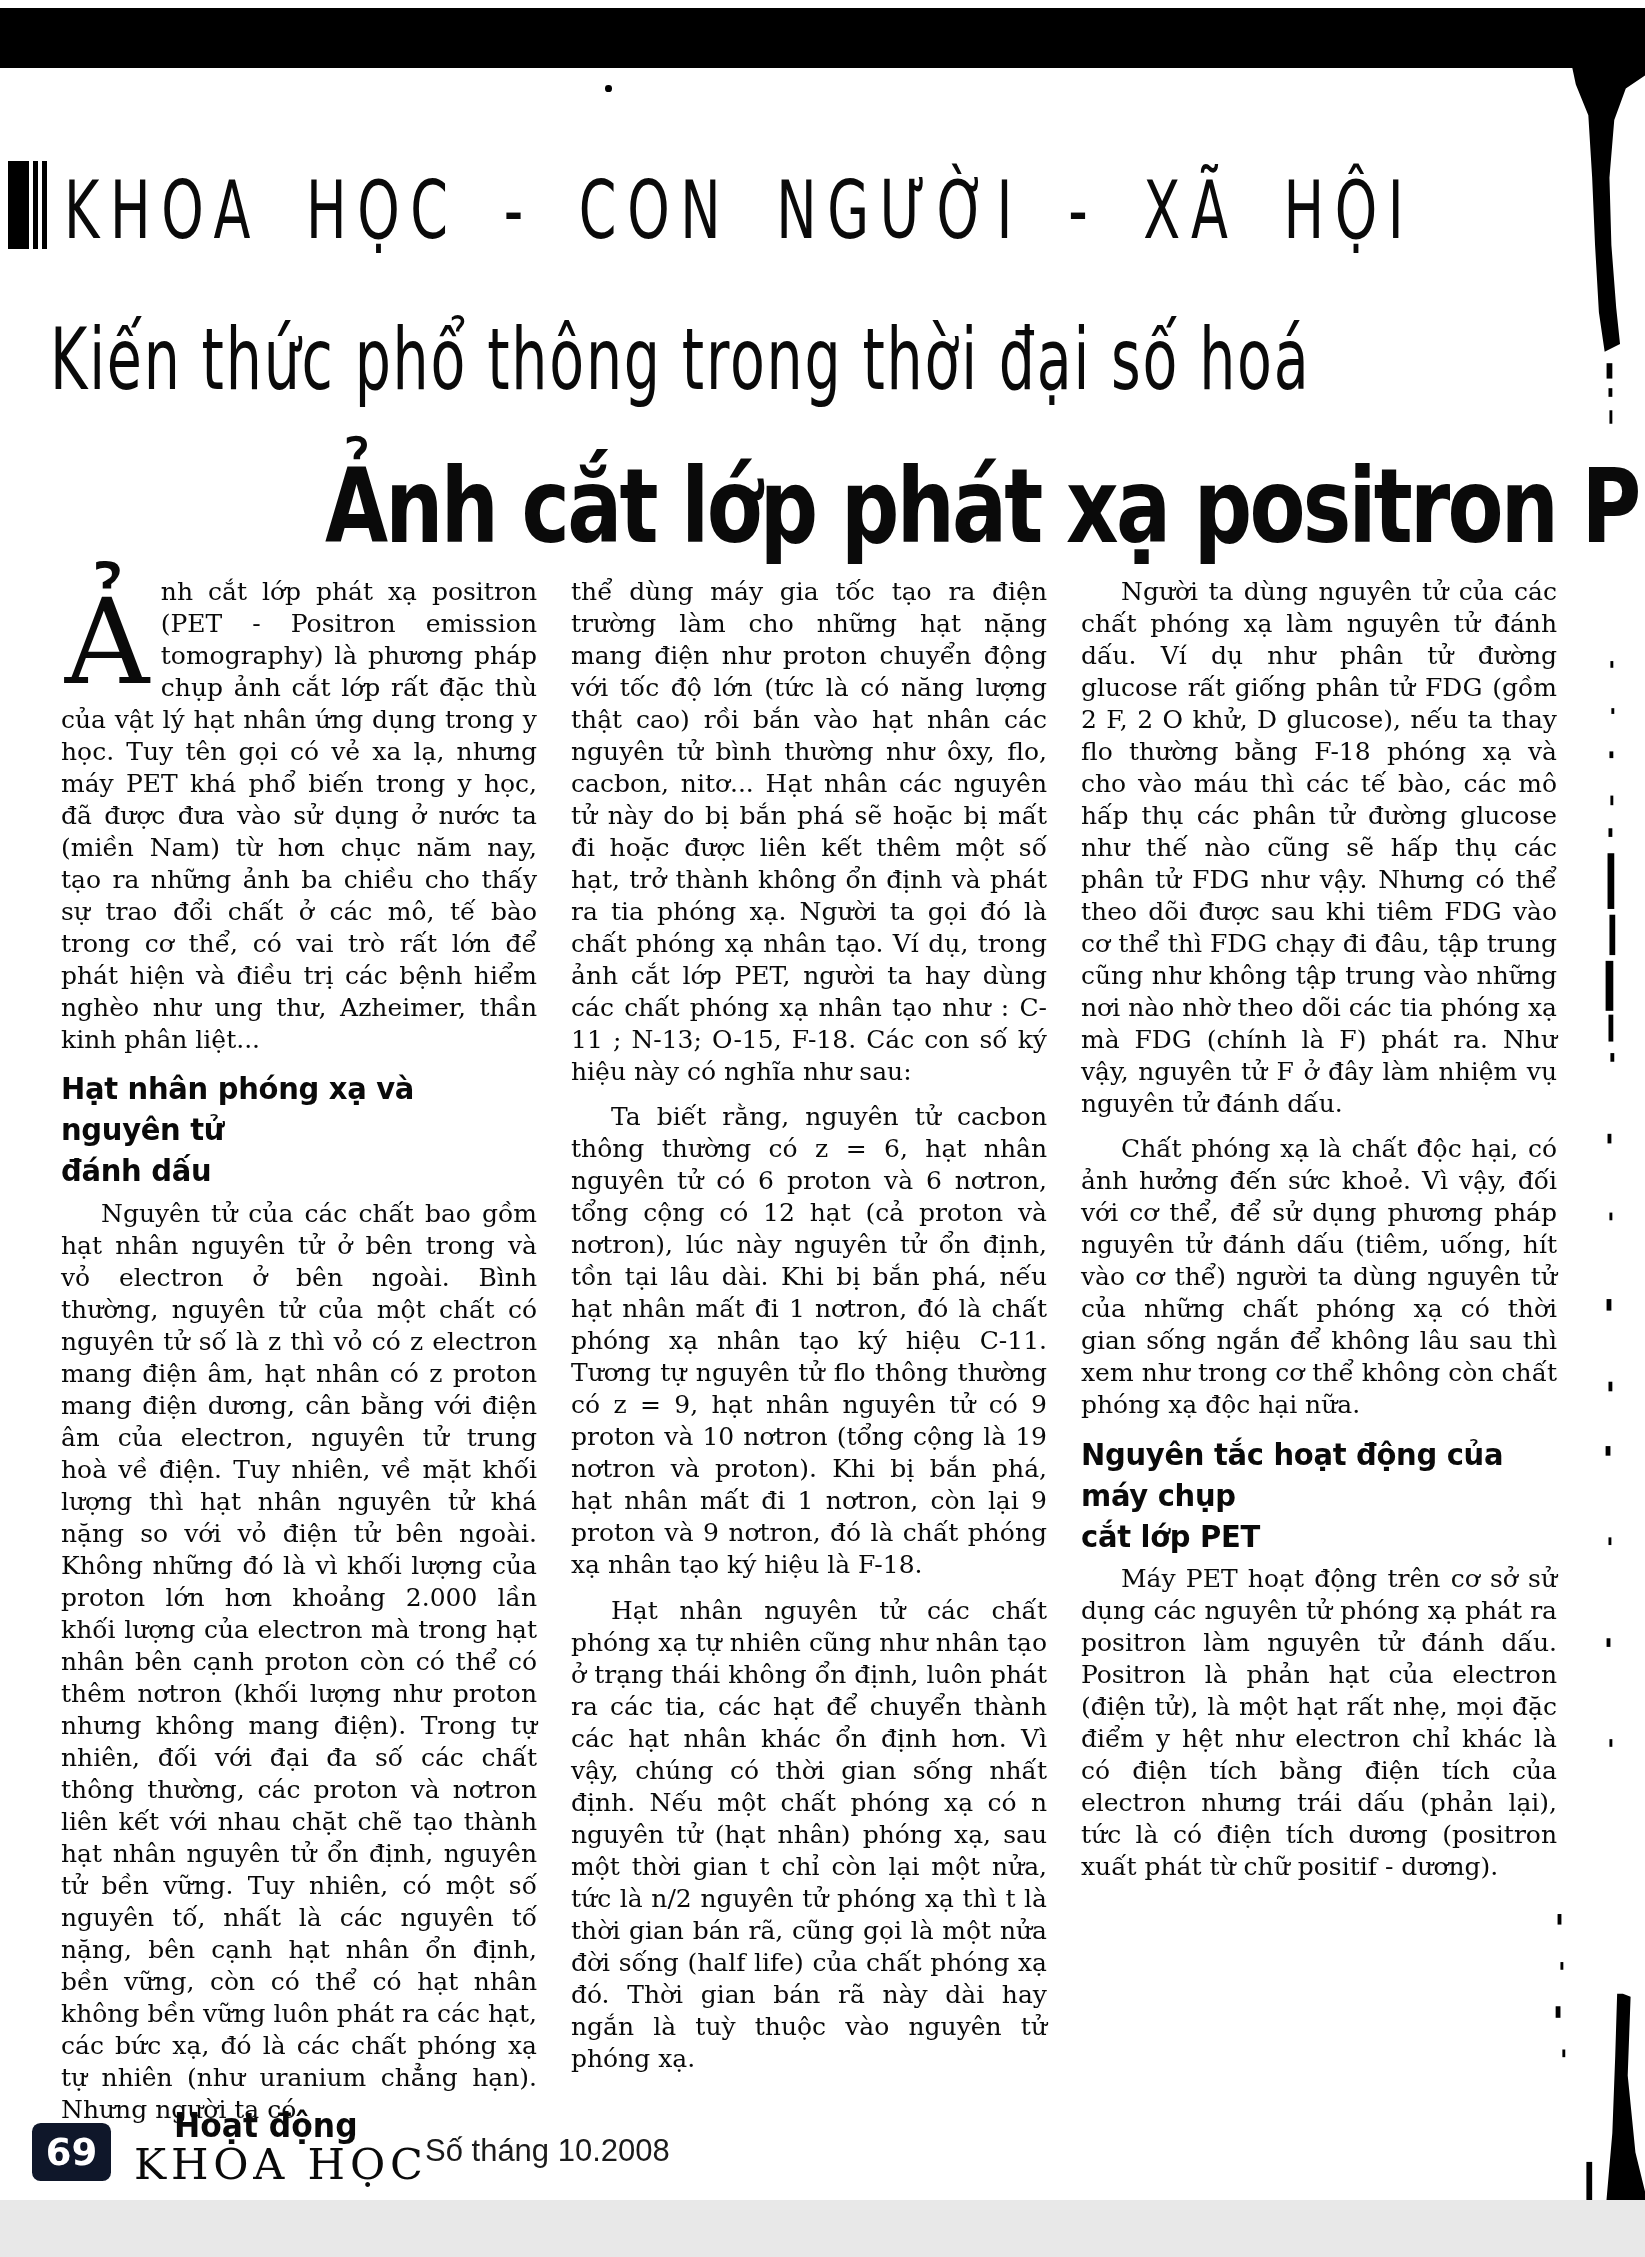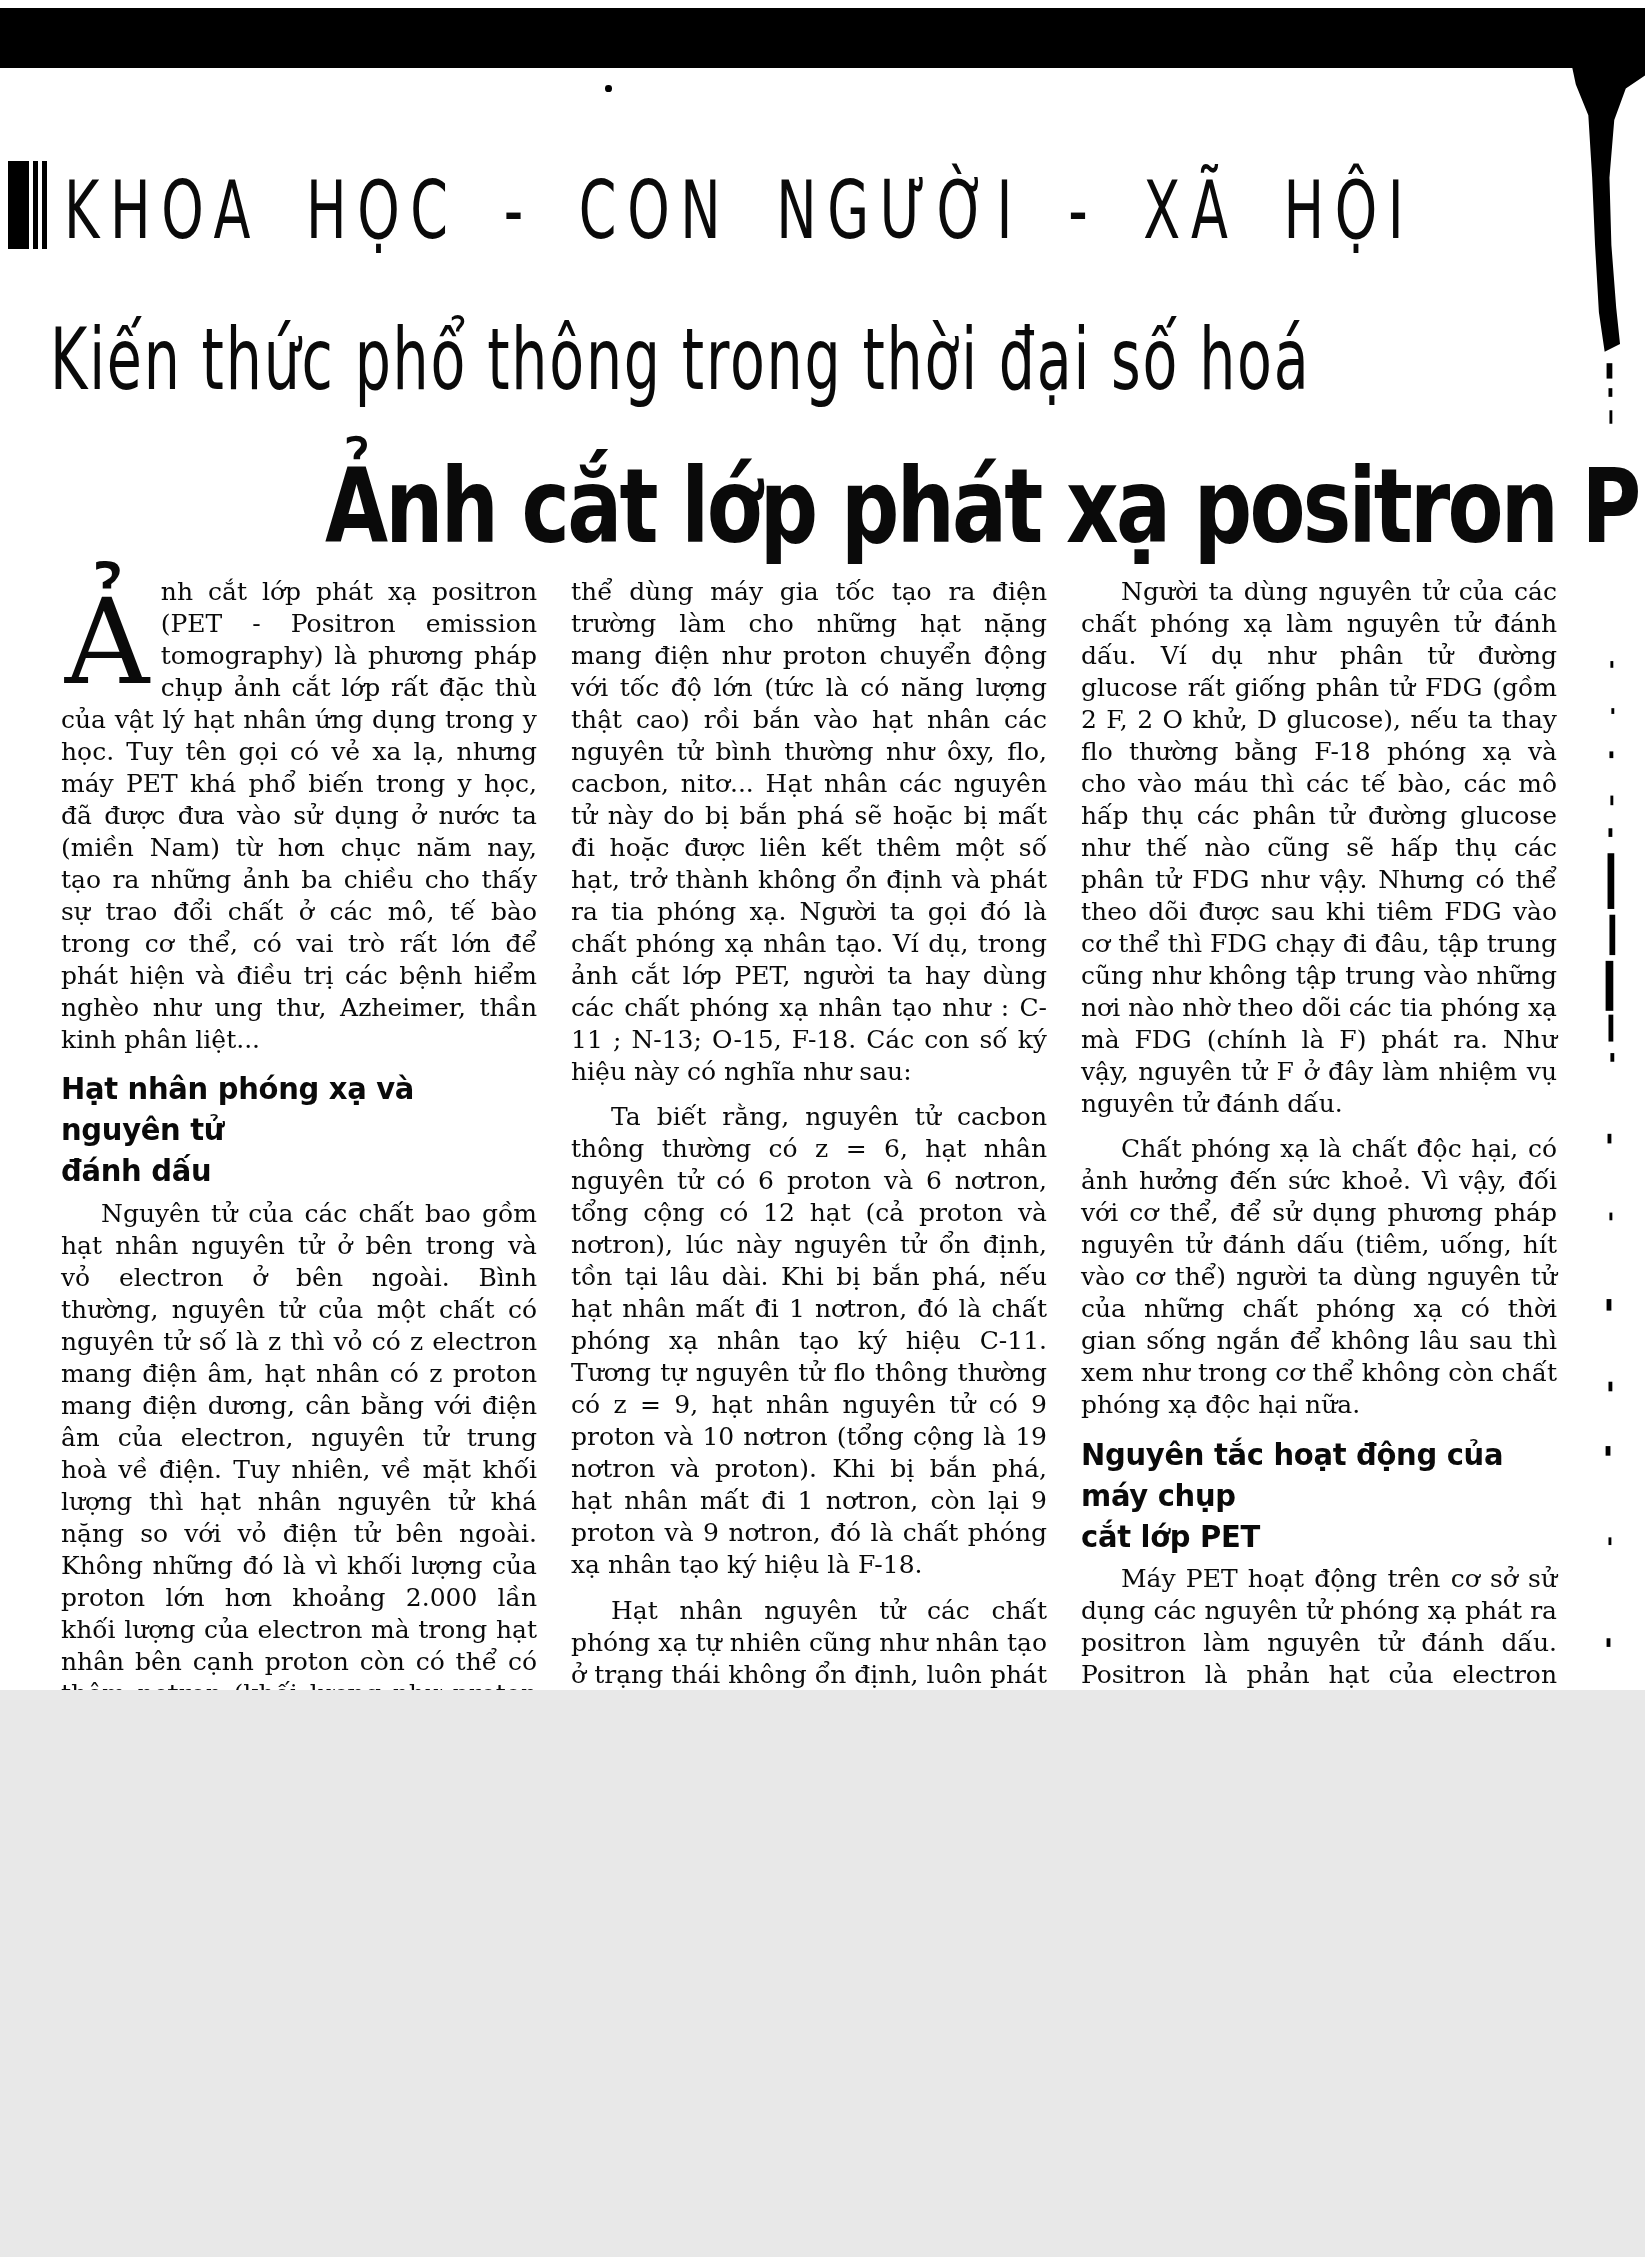--- a/index.html
+++ b/index.html
@@ -1,16 +1,16 @@
 <!DOCTYPE html>
 <html><head>
 <meta charset="utf-8">
 <style>
   html,body{margin:0;padding:0;background:#e8e8e8;}
-  .page{position:relative;width:1646px;height:1690px;background:#ffffff;overflow:hidden;
+  .page{position:relative;width:1646px;height:2200px;background:#ffffff;overflow:hidden;
         font-family:"DejaVu Serif",serif;color:#0a0a0a;}
   
   .top-bar{position:absolute;left:0;top:7.7px;width:1646px;height:60px;background:#000;}
   .stray-dot{position:absolute;left:605px;top:85px;width:6.7px;height:6.7px;background:#000;border-radius:50%;}
   
   .section-header{position:absolute;left:7.7px;top:161px;height:88px;display:flex;align-items:stretch;}
   .section-marker{display:flex;align-items:stretch;margin-right:13.4px;}
   .section-marker .block{width:21px;background:#000;margin-right:4.8px;}
   .section-marker .bar{width:4.8px;background:#000;margin-right:3.8px;}
   .section-title{font-family:"DejaVu Sans",sans-serif;font-size:54px;font-weight:400;

